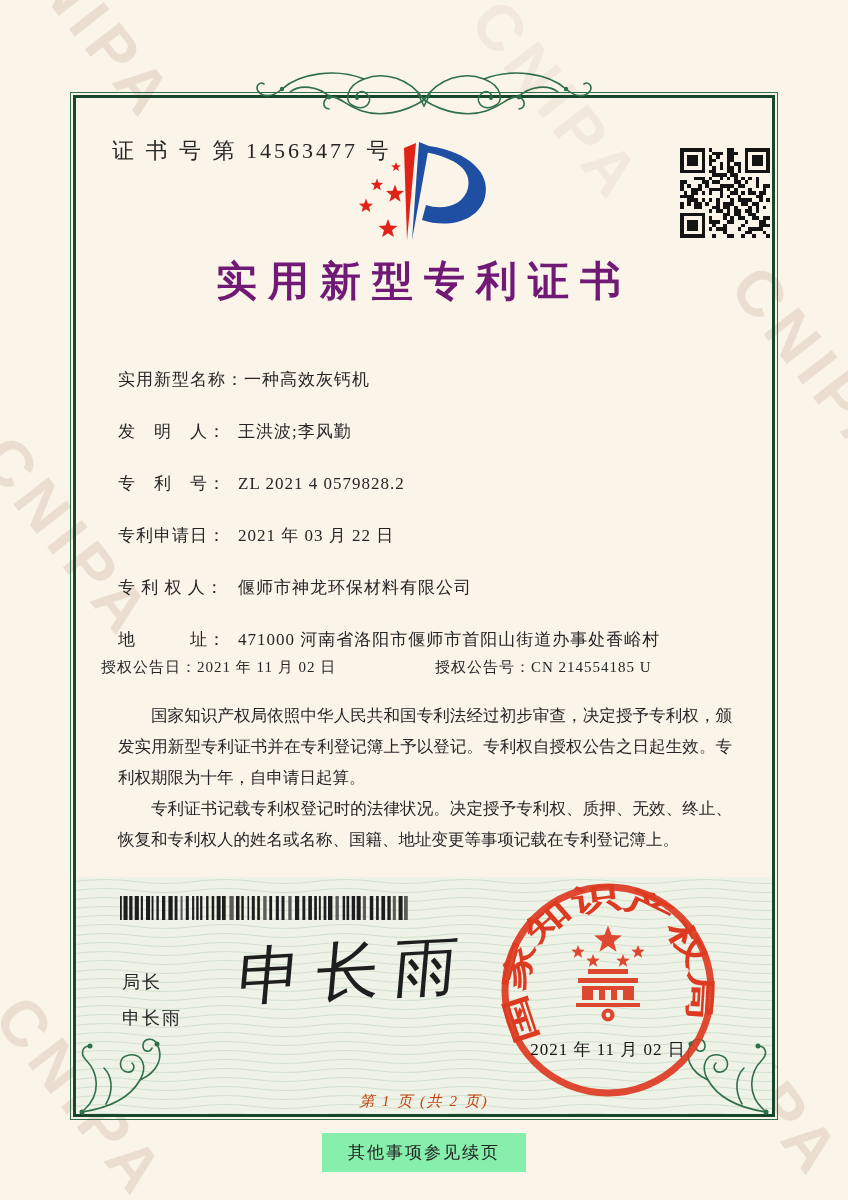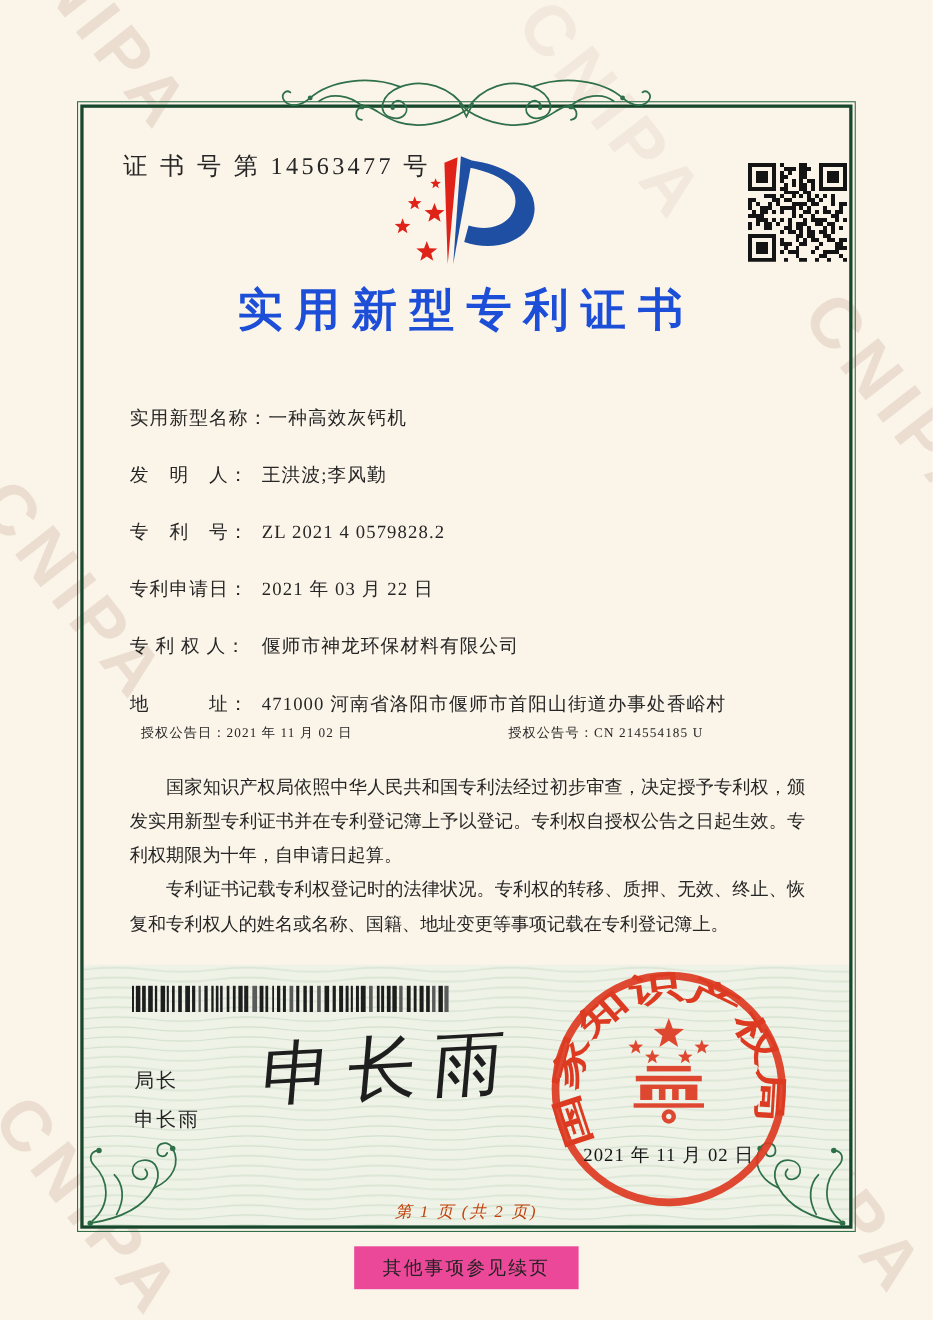--- a/index.html
+++ b/index.html
@@ -26,27 +26,27 @@
   .ornament-top{position:absolute; left:234px; top:66px; z-index:3;}
   .flourish{position:absolute; bottom:82px; z-index:3;}
   .flourish.left{left:76px;}
   .flourish.right{right:76px; transform:scaleX(-1);}
   
   .cert-no{position:absolute; left:112px; top:136px; font-size:22px;
     letter-spacing:3px; z-index:4;}
   .logo{position:absolute; left:352px; top:136px; z-index:4;}
   .qr{position:absolute; left:680px; top:148px; width:90px; height:90px; z-index:4;}
   .title{position:absolute; left:0; right:0; top:254px; text-align:center;
-    font-size:41px; font-weight:bold; letter-spacing:11px; color:#1d4ed8; z-index:4;}
+    font-size:41px; font-weight:bold; letter-spacing:11px; color:#701a75; z-index:4;}
   
   .fields{position:absolute; left:118px; top:368px; width:620px; z-index:4;}
   .field-row{height:52px; font-size:17px; letter-spacing:1px;}
   .field-label{display:inline-block; min-width:120px;}
-  .grant-row{position:absolute; left:128px; top:658px; width:620px;
-    font-size:12px; letter-spacing:1px; z-index:4;}
+  .grant-row{position:absolute; left:101px; top:658px; width:620px;
+    font-size:15px; letter-spacing:1px; z-index:4;}
   .grant-no{position:absolute; left:334px; top:0;}
   
   .body-text{position:absolute; left:118px; top:700px; width:614px;
     font-size:16.5px; line-height:31px; text-align:justify; z-index:4;}
   .body-text p{margin:0; text-indent:2em;}
   
   .barcode{position:absolute; left:120px; top:896px; z-index:4;}
   .signer-title{position:absolute; left:122px; top:970px; font-size:18px;
     letter-spacing:2px; z-index:4;}
   .signer-name{position:absolute; left:122px; top:1006px; font-size:18px;
@@ -55,21 +55,21 @@
     font-family:"DejaVu Sans",sans-serif; font-weight:500; color:#1e1e1e;
     letter-spacing:14px; transform:rotate(-3deg) skewX(-8deg); z-index:4;}
   .seal{position:absolute; left:496px; top:878px; z-index:5;}
   .seal-ring-text{font-family:"Liberation Sans","DejaVu Sans",sans-serif;
     font-weight:bold; font-size:30px; fill:#dd3a22;}
   .seal-date{position:absolute; left:499px; top:1038px; width:218px;
     text-align:center; font-size:17px; color:#151515; letter-spacing:1px; z-index:6;}
   .page-no{position:absolute; left:0; right:0; top:1092px; text-align:center;
     font-size:15px; letter-spacing:2px; color:#c2410c; z-index:4;font-style:italic;}
   .footer-note{position:absolute; left:0; right:0; top:1133px; text-align:center; z-index:4;}
-  .footer-note span{display:inline-block; background:#ec4899; padding:8px 26px;
+  .footer-note span{display:inline-block; background:#86efac; padding:8px 26px;
     font-size:17px; letter-spacing:2px; color:#222;}
   .green-stroke{stroke:#2f7048; fill:none; stroke-width:1.6; stroke-linecap:round;}
 </style>
 </head>
 <body>
 
 <div class="page">
 
   <div class="wm" style="left:-28px; top:-18px;">CNIPA</div>
   <div class="wm" style="left:440px; top:64px; color:rgba(210,190,172,0.22);">CNIPA</div>
@@ -382,21 +382,21 @@
 
   <div class="grant-row">
     <span>授权公告日：</span><span>2021 年 11 月 02 日</span>
     <span class="grant-no">
       <span>授权公告号：</span><span>CN 214554185 U</span>
     </span>
   </div>
 
   <div class="body-text">
     <p>国家知识产权局依照中华人民共和国专利法经过初步审查，决定授予专利权，颁发实用新型专利证书并在专利登记簿上予以登记。专利权自授权公告之日起生效。专利权期限为十年，自申请日起算。</p>
-    <p>专利证书记载专利权登记时的法律状况。专利权的转移、质押、无效、终止、恢复和专利权人的姓名或名称、国籍、地址变更等事项记载在专利登记簿上。</p>
+    <p>专利证书记载专利权登记时的法律状况。决定授予专利权、质押、无效、终止、恢复和专利权人的姓名或名称、国籍、地址变更等事项记载在专利登记簿上。</p>
   </div>
 
   <svg class="barcode" width="292" height="24">
     <g id="barcode-bars">
         <rect x="0.0" y="0" width="1.8" height="24" fill="#1d1d1d"></rect>
         <rect x="3.5" y="0" width="4.1" height="24" fill="#1d1d1d"></rect>
         <rect x="9.2" y="0" width="3.3" height="24" fill="#1d1d1d"></rect>
         <rect x="14.7" y="0" width="4.2" height="24" fill="#1d1d1d"></rect>
         <rect x="20.8" y="0" width="2.1" height="24" fill="#1d1d1d"></rect>
         <rect x="26.0" y="0" width="4.1" height="24" fill="#1d1d1d"></rect>

